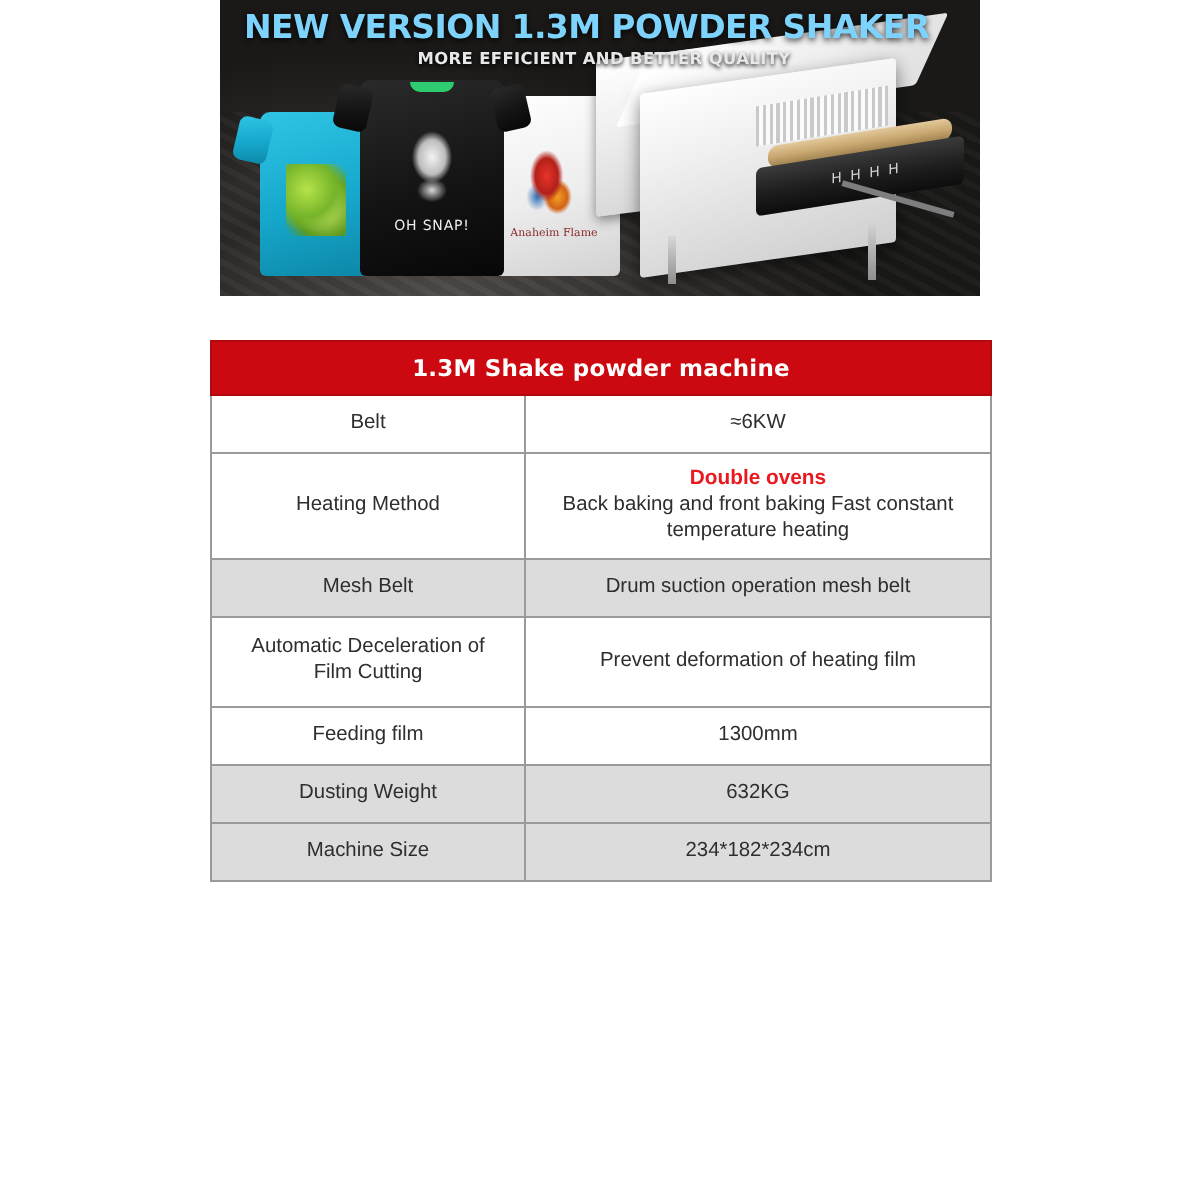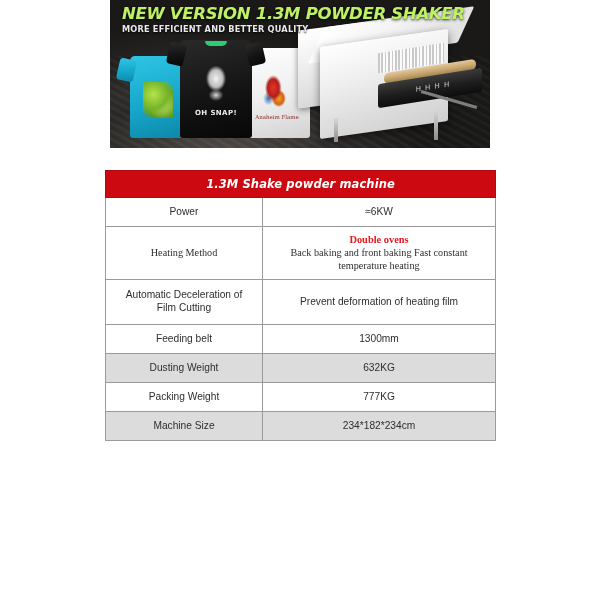--- a/index.html
+++ b/index.html
@@ -55,35 +55,35 @@
     left: 12px;
     top: 5px;
     right: 8px;
     z-index: 6;
   }
   .banner-title {
     font-family: "DejaVu Sans", sans-serif;
     font-weight: bold;
     font-size: 16.5px;
     letter-spacing: -0.3px;
-    color: #bef264;
+    color: #7dd3fc;
     line-height: 1.06;
     text-shadow: 0 1px 3px rgba(0,0,0,0.85);
     white-space: nowrap;
-    font-style: italic;
   }
   .banner-sub {
     margin-top: 2px;
     font-family: "DejaVu Sans", sans-serif;
     font-weight: bold;
     font-size: 8.2px;
     letter-spacing: 0.2px;
     color: #e8e8e8;
     text-shadow: 0 1px 2px rgba(0,0,0,0.9);
     white-space: nowrap;
+    text-align: center;
   }
 
   
   .shirts {
     position: absolute;
     left: 8px;
     top: 26px;
     width: 205px;
     height: 112px;
     z-index: 4;
@@ -151,21 +151,21 @@
     background:
       radial-gradient(ellipse 14px 18px at 50% 36%, #f2f2f2 0%, #bdbdbd 48%, rgba(0,0,0,0) 72%),
       radial-gradient(ellipse 10px 8px at 50% 72%, #d8d8d8 0%, rgba(0,0,0,0) 75%);
   }
   .art-skull-txt {
     position: absolute;
     left: 14px; top: 69px;
     width: 44px;
     text-align: center;
     font-family: "DejaVu Sans", sans-serif;
-    font-weight: bold;
+    font-weight: normal;
     font-size: 7px;
     color: #ededed;
     letter-spacing: 0.4px;
     z-index: 5;
   }
   .art-red {
     left: 13px; top: 24px;
     width: 34px; height: 40px;
     background:
       radial-gradient(ellipse 11px 17px at 48% 40%, #e8342a 0%, #b3201a 52%, rgba(0,0,0,0) 76%),
@@ -285,41 +285,40 @@
   .tbl-head th {
     background: #cc0910;
     color: #ffffff;
     font-family: "DejaVu Sans", sans-serif;
     font-weight: bold;
     font-size: 11.5px;
     text-align: center;
     height: 26px;
     letter-spacing: 0.1px;
     border-color: #b00a10;
-    font-style: italic;
   }
   .col-label {
     width: 157px;
   }
   .col-value {
     width: 233px;
   }
   .spec-table tr td {
     text-align: center;
     vertical-align: middle;
     font-size: 10.2px;
     line-height: 1.26;
     color: #2e2e2e;
     padding: 3px 4px;
   }
   .row-white td { background: #ffffff; }
   .row-gray  td { background: #dcdcdc; }
   .h1row td { height: 22px; }
   .h2row td { height: 38px; }
-  .h3row td { height: 46px; font-family: Liberation Serif, serif; }
+  .h3row td { height: 46px; }
   .emph {
     display: block;
     color: #e8191f;
     font-weight: bold;
     font-size: 10.4px;
     margin-bottom: 1px;
   }
 </style>
 </head>
 <body>
@@ -369,43 +368,43 @@
       <col class="col-label">
       <col class="col-value">
     </colgroup>
     <thead>
       <tr class="tbl-head">
         <th colspan="2">1.3M Shake powder machine</th>
       </tr>
     </thead>
     <tbody id="spec-body">
         <tr class="row-white h1row">
-          <td>Power</td>
+          <td>Belt</td>
           <td>≈6KW</td>
         </tr>
         <tr class="row-white h3row">
           <td>Heating Method</td>
           <td><span class="emph">Double ovens</span><span>Back baking and front baking Fast constant<br>temperature heating</span></td>
         </tr>
+        <tr class="row-gray h1row">
+          <td>Mesh Belt</td>
+          <td>Drum suction operation mesh belt</td>
+        </tr>
         <tr class="row-white h2row">
           <td>Automatic Deceleration of<br>Film Cutting</td>
           <td>Prevent deformation of heating film</td>
         </tr>
         <tr class="row-white h1row">
-          <td>Feeding belt</td>
+          <td>Feeding film</td>
           <td>1300mm</td>
         </tr>
         <tr class="row-gray h1row">
           <td>Dusting Weight</td>
           <td>632KG</td>
         </tr>
-        <tr class="row-white h1row">
-          <td>Packing Weight</td>
-          <td>777KG</td>
-        </tr>
         <tr class="row-gray h1row">
           <td>Machine Size</td>
           <td>234*182*234cm</td>
         </tr>
       </tbody>
   </table>
 
 </div>
 
 </body></html>

